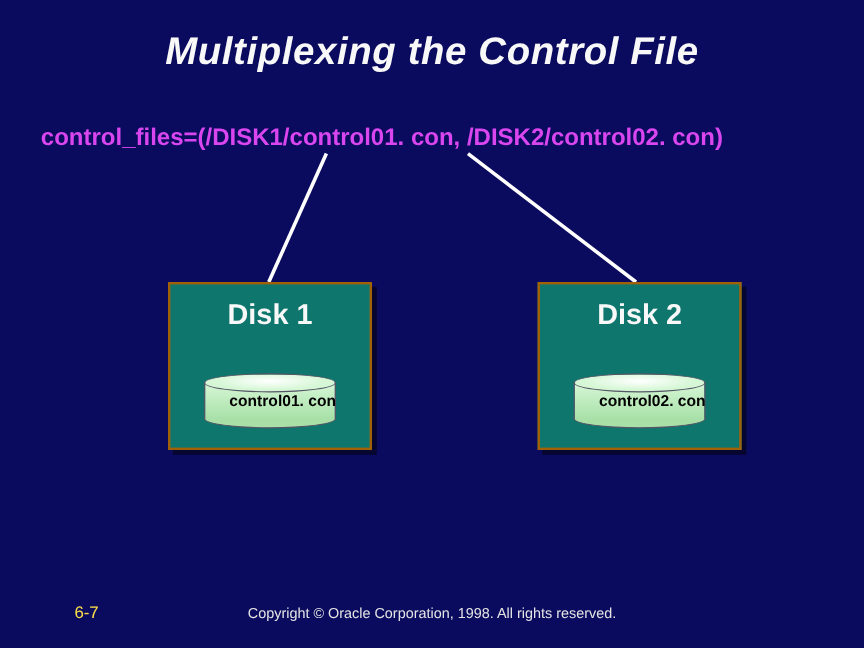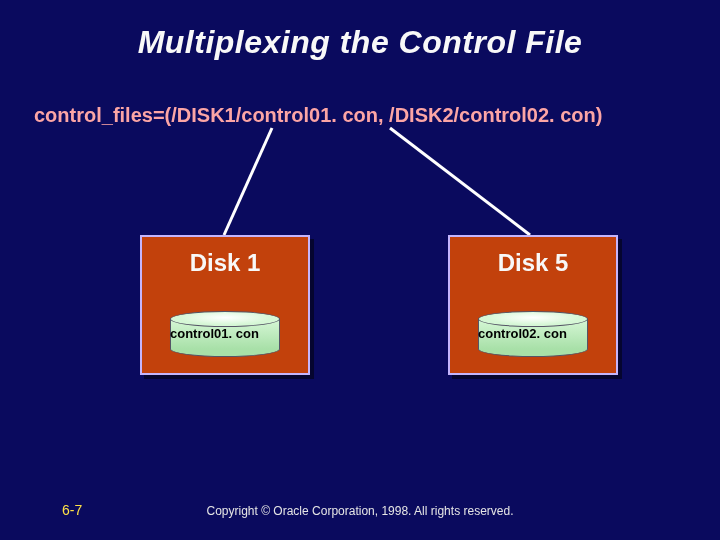--- a/index.html
+++ b/index.html
@@ -23,36 +23,36 @@
     color: #f8f8f8;
     font-size: 32px;
     font-weight: bold;
     font-style: italic;
     letter-spacing: 0.5px;
   }
   .param-line {
     position: absolute;
     left: 34px;
     top: 104px;
-    color: #fca5a5;
+    color: #d946ef;
     font-size: 20px;
     font-weight: bold;
   }
   .connectors {
     position: absolute;
     left: 0; top: 0;
     width: 720px; height: 540px;
     pointer-events: none;
   }
   .disk-box {
     position: absolute;
     width: 170px;
     height: 140px;
-    background: #c2410c;
-    border: 2px solid #c4b5fd;
+    background: #0f766e;
+    border: 2px solid #a16207;
     box-shadow: 4px 4px 0 rgba(0,0,0,0.5);
   }
   .disk-box-1 { left: 140px; top: 235px; }
   .disk-box-2 { left: 448px; top: 235px; }
   .disk-title {
     color: #f8f8f8;
     font-size: 24px;
     font-weight: bold;
     text-align: center;
     margin-top: 12px;
@@ -89,21 +89,21 @@
     height: 16px;
     background: #a8e0a8;
     border: 1px solid #556;
     border-radius: 50% / 50%;
   }
   .file-label {
     position: absolute;
     left: 0; right: 0;
     top: 50%;
     transform: translateY(-52%);
-    text-align: left;
+    text-align: right;
     font-size: 13px;
     font-weight: bold;
     color: #000;
     z-index: 3;
   }
   .footer {
     position: absolute;
     left: 0; right: 0;
     bottom: 22px;
     height: 24px;
@@ -161,21 +161,21 @@
     <div class="disk-title">Disk 1</div>
     <div class="file-cyl">
       <div class="bot-ell"></div>
       <div class="body"></div>
       <div class="top-ell"></div>
       <div class="file-label">control01. con</div>
     </div>
   </div>
 
   <div class="disk-box disk-box-2">
-    <div class="disk-title">Disk 5</div>
+    <div class="disk-title">Disk 2</div>
     <div class="file-cyl">
       <div class="bot-ell"></div>
       <div class="body"></div>
       <div class="top-ell"></div>
       <div class="file-label">control02. con</div>
     </div>
   </div>
 
   <div class="footer">
     <div class="page-num">6-7</div>

